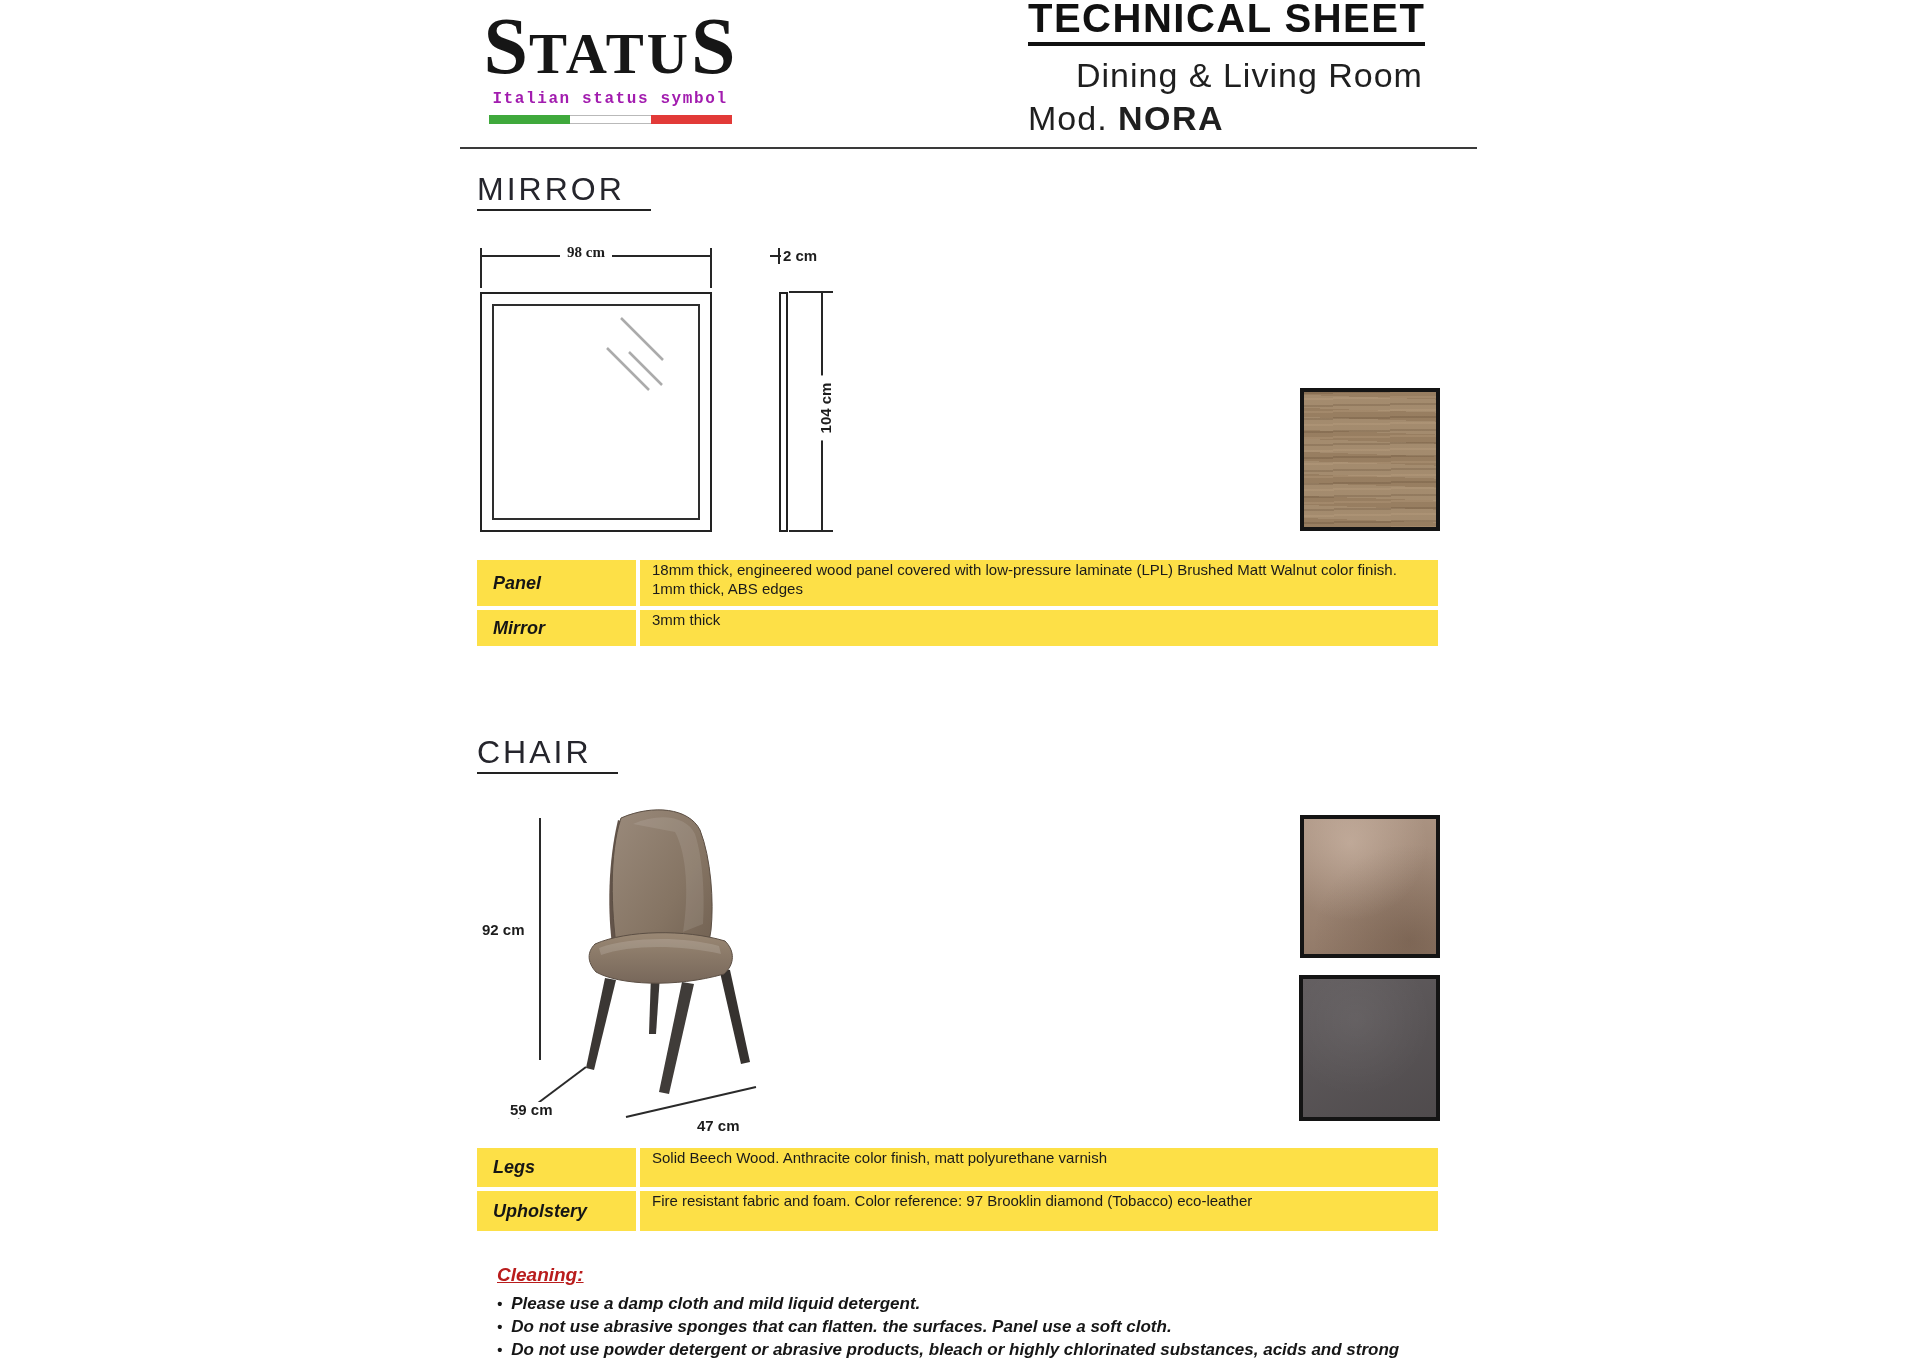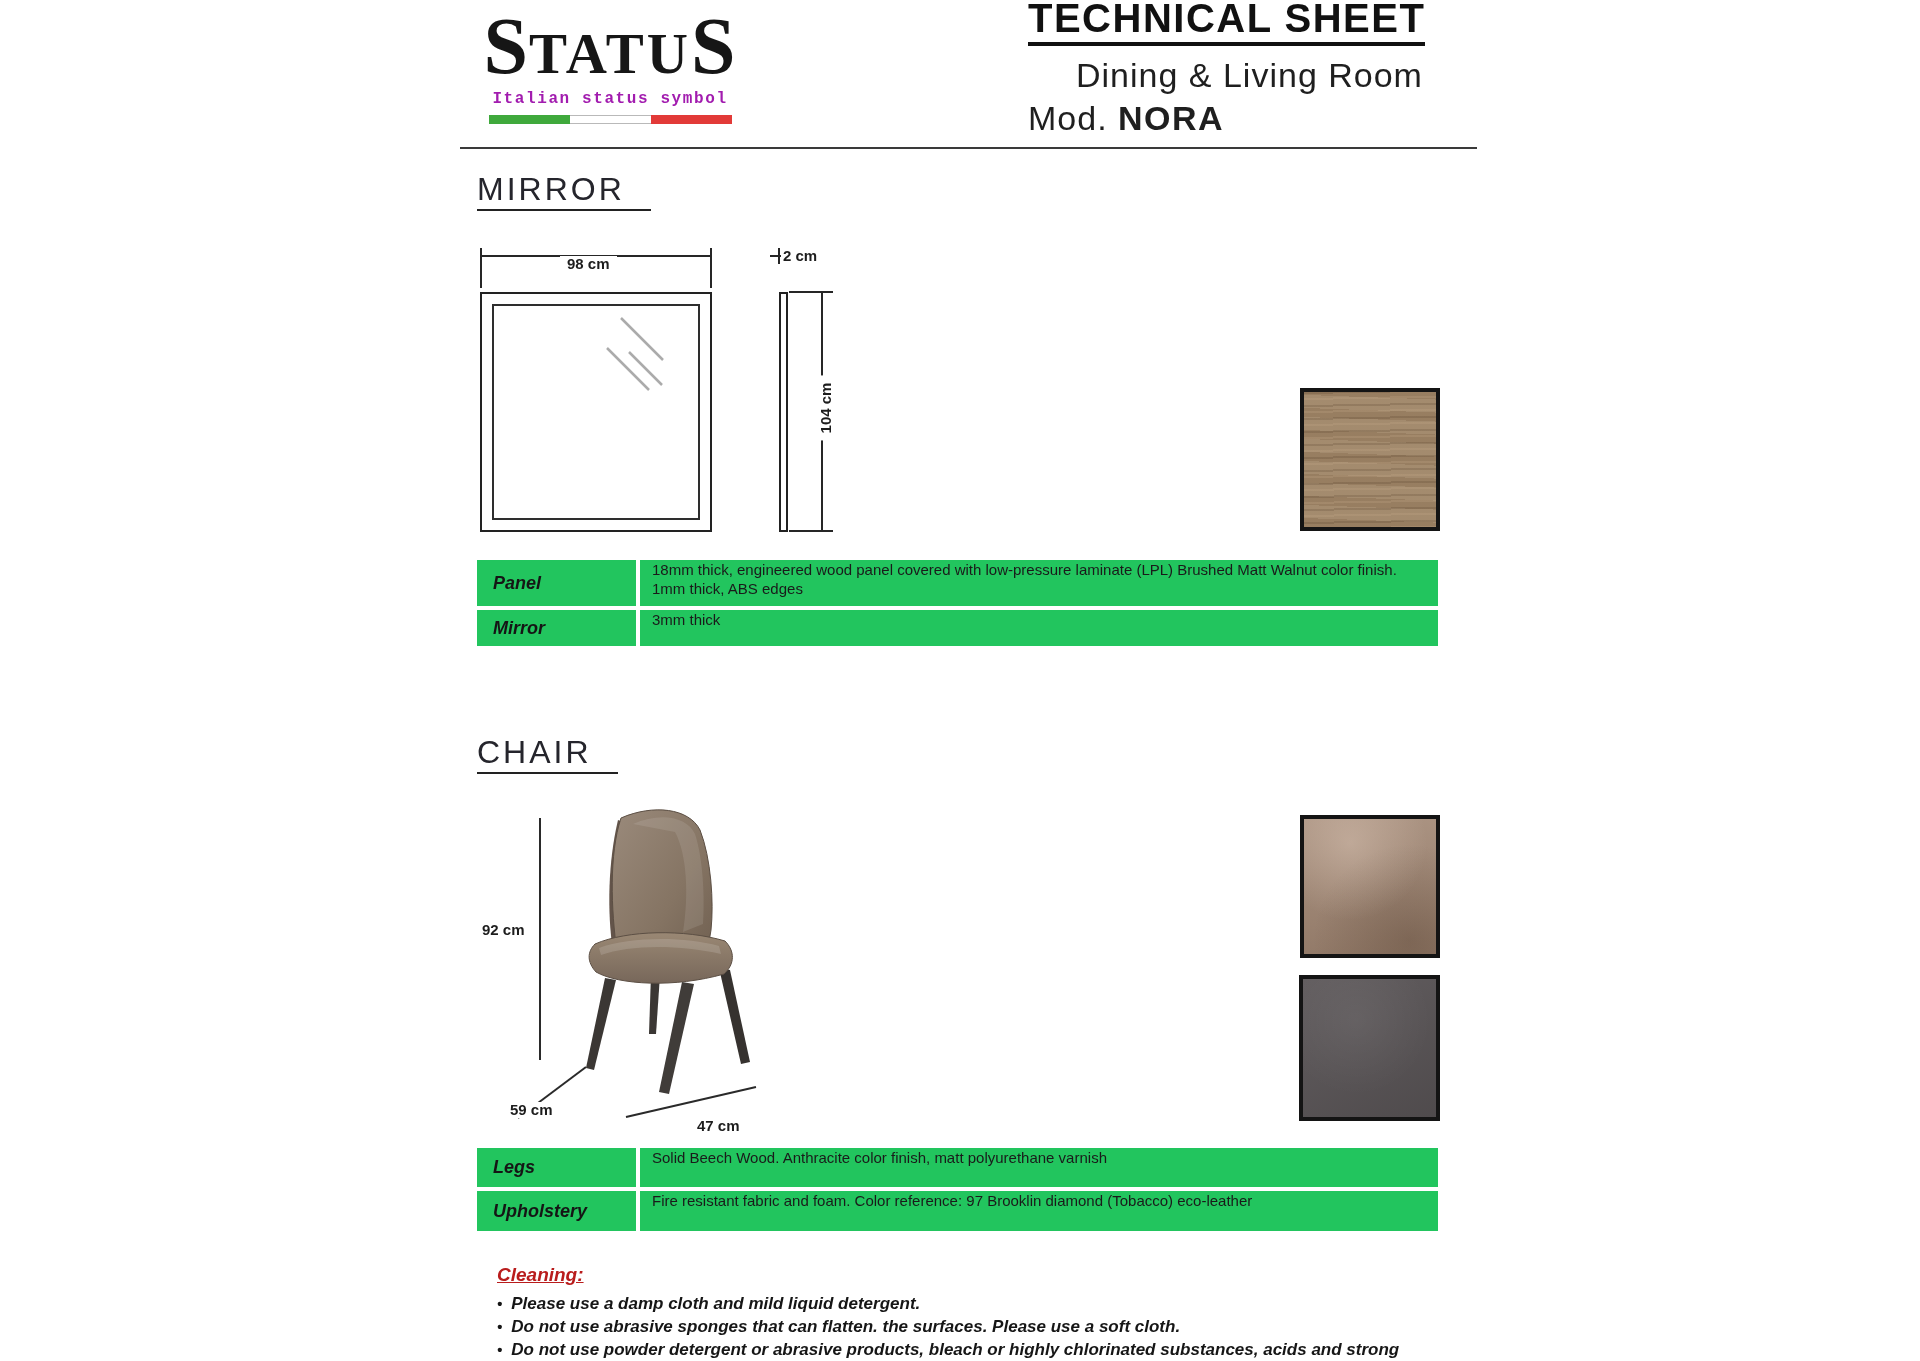--- a/index.html
+++ b/index.html
@@ -53,21 +53,21 @@
   .sw-leather::after{background:
       radial-gradient(circle at 35% 18%, rgba(255,235,220,.28), rgba(255,255,255,0) 55%),
       radial-gradient(circle at 80% 90%, rgba(60,40,25,.25), rgba(255,255,255,0) 60%),
       linear-gradient(175deg, rgba(255,245,235,.10), rgba(55,35,20,.16));}
   .sw-anthracite::after{background:
       radial-gradient(circle at 40% 30%, rgba(255,255,255,.06), rgba(0,0,0,0) 60%),
       linear-gradient(150deg, rgba(255,255,255,.05), rgba(0,0,0,.12));}
 
   
   .spec-table{left:477px;width:961px;}
-  .spec-row{display:flex;background:#22c55e;margin-bottom:4px;}
+  .spec-row{display:flex;background:#fde047;margin-bottom:4px;}
   .spec-label{width:163px;min-width:163px;border-right:4px solid #ffffff;display:flex;
               align-items:center;padding-left:16px;box-sizing:border-box;
               font-size:18px;font-weight:700;font-style:italic;color:#151515;}
   .spec-value{flex:1;padding:0 10px 4px 12px;font-size:15px;line-height:19px;color:#1a1a1a;}
 
   
   .cleaning{left:497px;top:1264px;width:910px;}
   .cleaning-h{font-size:19px;font-weight:700;font-style:italic;text-decoration:underline;
               color:#b91c1c;margin-bottom:9px;}
   .bullet-row{display:flex;gap:9px;margin-bottom:5px;font-size:17px;font-style:italic;
@@ -98,21 +98,21 @@
   <div class="abs model-line">
     <span>Mod. </span><b>NORA</b>
   </div>
   <div class="abs hrule"></div>
 
   <div class="abs section-h" style="left:477px;top:173px;">MIRROR</div>
 
   <div class="abs dline" style="left:480px;top:255px;width:232px;height:2px;"></div>
   <div class="abs dline" style="left:480px;top:248px;width:2px;height:40px;"></div>
   <div class="abs dline" style="left:710px;top:248px;width:2px;height:40px;"></div>
-  <div class="abs dim-label" style="left:560px;top:256px;">98 cm</div>
+  <div class="abs dim-label" style="left:560px;top:244px;font-family:Liberation Serif, serif;">98 cm</div>
 
   <div class="abs mirror-outer"></div>
   <div class="abs mirror-inner"></div>
   <svg class="abs" style="left:585px;top:308px;" width="95" height="95">
     <line x1="36" y1="10" x2="78" y2="52" stroke="#ababab" stroke-width="2.5"></line>
     <line x1="22" y1="40" x2="64" y2="82" stroke="#ababab" stroke-width="2.5"></line>
     <line x1="44" y1="44" x2="77" y2="77" stroke="#ababab" stroke-width="2.5"></line>
   </svg>
 
   <div class="abs side-panel"></div>
@@ -214,21 +214,21 @@
   </div>
 
   <div class="abs cleaning">
     <div class="cleaning-h">Cleaning:</div>
     <div class="bullet-row">
       <span class="bullet-dot">•</span>
       <span>Please use a damp cloth and mild liquid detergent.</span>
     </div>
     <div class="bullet-row">
       <span class="bullet-dot">•</span>
-      <span>Do not use abrasive sponges that can flatten. the surfaces. Please use a soft cloth.</span>
+      <span>Do not use abrasive sponges that can flatten. the surfaces. Panel use a soft cloth.</span>
     </div>
     <div class="bullet-row">
       <span class="bullet-dot">•</span>
       <span>Do not use powder detergent or abrasive products, bleach or highly chlorinated substances, acids and strong bases</span>
     </div>
   </div>
 
 </div>
 
 </body></html>

